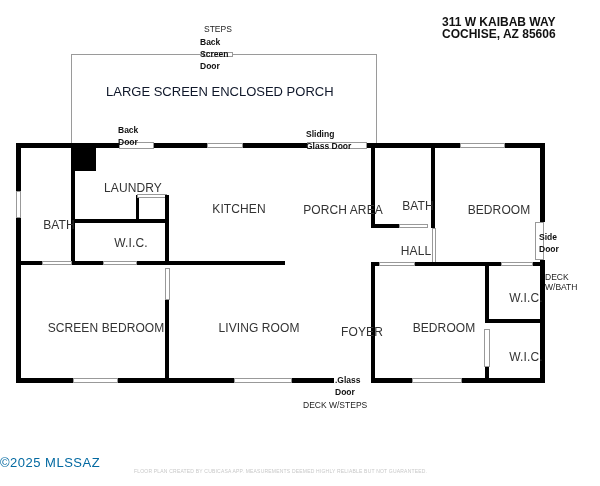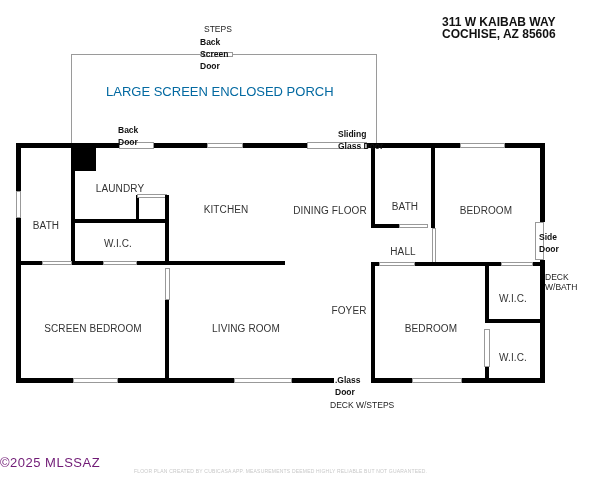--- a/index.html
+++ b/index.html
@@ -1,25 +1,25 @@
 <!DOCTYPE html>
 <html><head>
 <meta charset="utf-8">
 <style>
   html, body { margin:0; padding:0; background:#fff; }
   body { width:600px; height:486px; position:relative; overflow:hidden; font-family:"Liberation Sans", sans-serif; color:#222; }
   .w { position:absolute; background:#000; }
   .thin { position:absolute; background:#9a9a9a; }
   .win { position:absolute; background:#fff; border:1px solid #999; box-sizing:border-box; }
-  .lbl { position:absolute; font-size:10px; color:#333; white-space:nowrap; transform:translate(-50%,-50%); letter-spacing:0.1px; }
+  .lbl { position:absolute; font-size:12px; color:#333; white-space:nowrap; transform:translate(-50%,-50%); letter-spacing:0.1px;margin-left:13px; }
   .bold { position:absolute; font-size:8.5px; font-weight:bold; color:#111; white-space:nowrap; line-height:12px; text-align:left; }
   .addr { position:absolute; font-size:12px; font-weight:bold; color:#111; line-height:12px; white-space:nowrap; }
-  .porch { position:absolute; font-size:13px; color:#0369a1; white-space:nowrap; }
+  .porch { position:absolute; font-size:13px; color:#0f172a; white-space:nowrap; }
   .small { position:absolute; font-size:8.5px; color:#222; white-space:nowrap; }
-  .wm { position:absolute; font-size:13px; color:#701a75; white-space:nowrap; letter-spacing:0.5px; }
+  .wm { position:absolute; font-size:13px; color:#0369a1; white-space:nowrap; letter-spacing:0.5px; }
   .disc { position:absolute; font-size:5px; color:#c8c8c8; white-space:nowrap; letter-spacing:0.2px; }
 </style>
 </head>
 <body>
 
 <div class="addr" style="left:442px;top:16px;">311 W KAIBAB WAY</div>
 <div class="addr" style="left:442px;top:28px;">COCHISE, AZ  85606</div>
 
 <div class="thin" style="left:71px;top:54px;width:306px;height:1px;"></div>
 <div class="thin" style="left:71px;top:54px;width:1px;height:90px;"></div>
@@ -93,48 +93,48 @@
 <div class="w" style="left:371px;top:262px;width:4px;height:121px;"></div>
 <div class="w" style="left:485px;top:262px;width:4px;height:60px;"></div>
 <div class="w" style="left:485px;top:319px;width:58px;height:4px;"></div>
 <div class="win" style="left:484px;top:329px;width:6px;height:38px;"></div>
 <div class="w" style="left:485px;top:367px;width:4px;height:16px;"></div>
 
 <div class="bold" style="left:118px;top:124px;width:40px;">
   <div>Back</div>
   <div>Door</div>
 </div>
-<div class="bold" style="left:306px;top:128px;text-align:left;margin-left:32px;">
+<div class="bold" style="left:306px;top:128px;text-align:left;">
   <div>Sliding</div>
   <div>Glass Door</div>
 </div>
 <div class="bold" style="left:539px;top:231px;text-align:left;">
   <div>Side</div>
   <div>Door</div>
 </div>
 <div class="bold" style="left:335px;top:374px;width:40px;">
   <div>.Glass</div>
   <div>Door</div>
 </div>
 
 <div class="small" style="left:545px;top:272px;line-height:10px;">
   <div>DECK</div>
   <div>W/BATH</div>
 </div>
-<div class="small" style="left:330px;top:400px;">DECK W/STEPS</div>
+<div class="small" style="left:303px;top:400px;">DECK W/STEPS</div>
 
 <div class="lbl" style="left:120px;top:188px;">LAUNDRY</div>
 <div class="lbl" style="left:226px;top:209px;">KITCHEN</div>
-<div class="lbl" style="left:330px;top:210px;">DINING FLOOR</div>
+<div class="lbl" style="left:330px;top:210px;">PORCH AREA</div>
 <div class="lbl" style="left:46px;top:225px;">BATH</div>
 <div class="lbl" style="left:118px;top:243px;">W.I.C.</div>
 <div class="lbl" style="left:405px;top:206px;">BATH</div>
 <div class="lbl" style="left:486px;top:210px;">BEDROOM</div>
 <div class="lbl" style="left:403px;top:251px;">HALL</div>
 <div class="lbl" style="left:93px;top:328px;">SCREEN BEDROOM</div>
 <div class="lbl" style="left:246px;top:328px;">LIVING ROOM</div>
-<div class="lbl" style="left:349px;top:310px;">FOYER</div>
+<div class="lbl" style="left:349px;top:332px;">FOYER</div>
 <div class="lbl" style="left:431px;top:328px;">BEDROOM</div>
 <div class="lbl" style="left:513px;top:298px;">W.I.C.</div>
 <div class="lbl" style="left:513px;top:357px;">W.I.C.</div>
 
 <div class="wm" style="left:0px;top:455px;">©2025 MLSSAZ</div>
 <div class="disc" style="left:134px;top:468px;">FLOOR PLAN CREATED BY CUBICASA APP. MEASUREMENTS DEEMED HIGHLY RELIABLE BUT NOT GUARANTEED.</div>
 
 </body></html>

